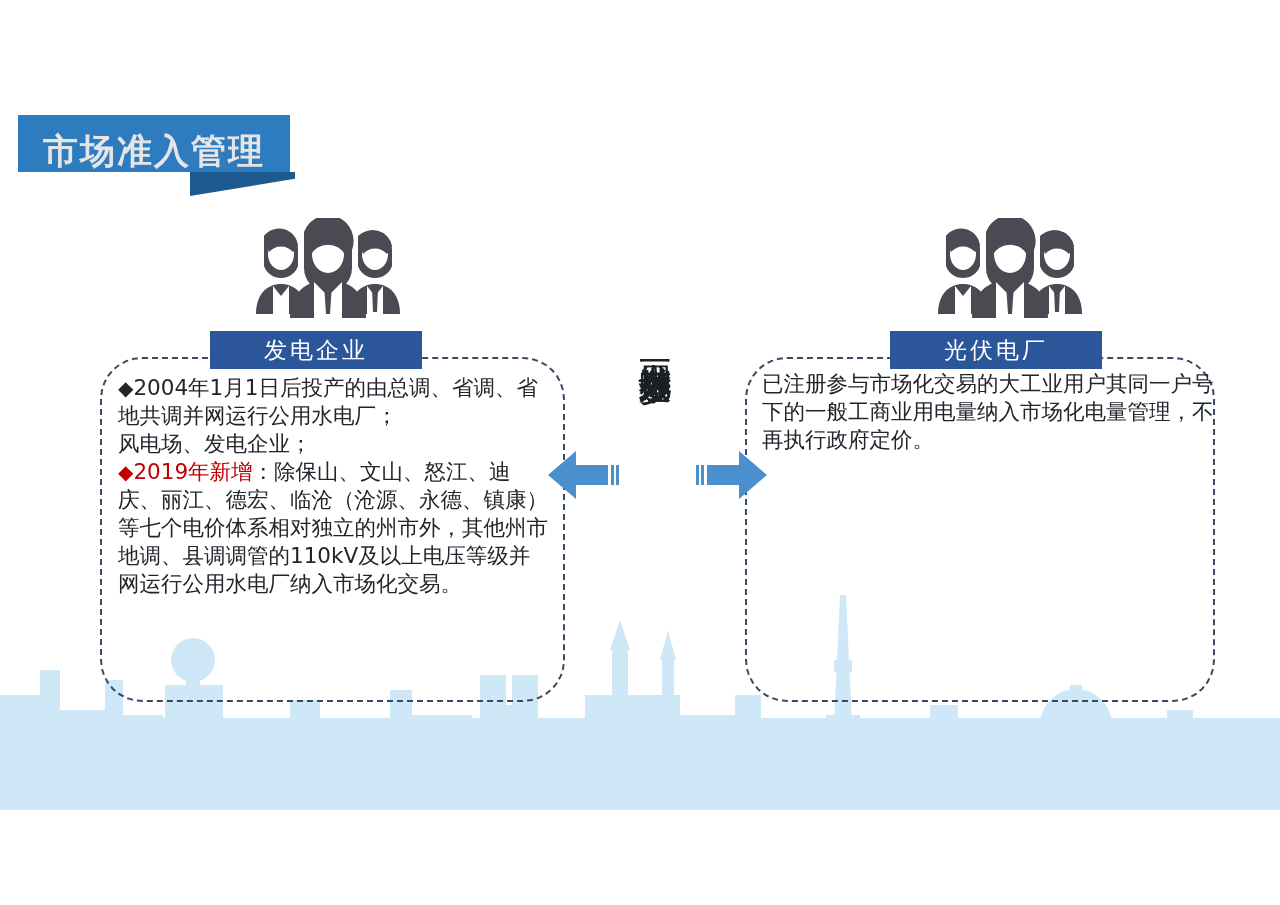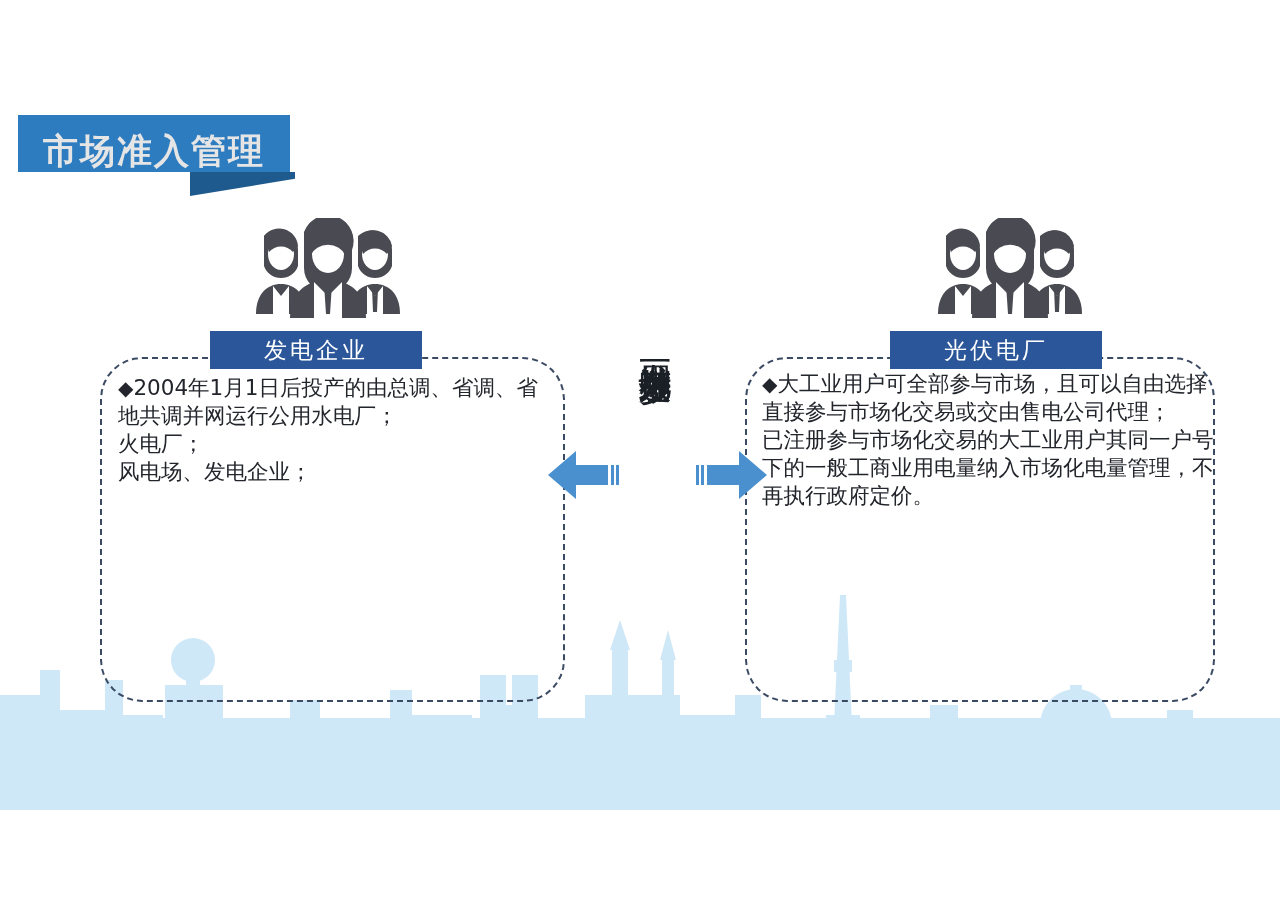--- a/index.html
+++ b/index.html
@@ -278,22 +278,22 @@
         <path d="M86 64 l14 14 l14 -14 l0 36 l-28 0 z" fill="#ffffff"></path>
         <path d="M96 66 l4 10 l4 -10 l-2 30 l-4 0 z"></path>
       </g>
     </svg>
   </div>
 
   <div class="panel left"></div>
   <div class="panel-tab left">发电企业</div>
   <div class="panel-body left">
     <p><span class="bullet">◆</span><span>2004年1月1日后投产的由总调、省调、省地共调并网运行公用水电厂；</span></p>
-    <p><span>火电厂；</span></p>
     <p><span>风电场、发电企业；</span></p>
+    <p><span class="bullet red">◆</span><span class="red">2019年新增</span><span>：除保山、文山、怒江、迪庆、丽江、德宏、临沧（沧源、永德、镇康）等七个电价体系相对独立的州市外，其他州市地调、县调调管的110kV及以上电压等级并网运行公用水电厂纳入市场化交易。</span></p>
   </div>
 
   <div class="arrow left-arrow">
     <svg width="75" height="55" viewBox="0 0 75 55">
       <polygon points="0,27 28,3 28,17 60,17 60,37 28,37 28,51" fill="#4a90cf"></polygon>
       <rect x="63" y="17" width="3" height="20" fill="#4a90cf"></rect>
       <rect x="68" y="17" width="3" height="20" fill="#4a90cf"></rect>
     </svg>
   </div>
   <div class="arrow right-arrow">
@@ -301,18 +301,17 @@
       <polygon points="75,27 47,3 47,17 15,17 15,37 47,37 47,51" fill="#4a90cf"></polygon>
       <rect x="9" y="17" width="3" height="20" fill="#4a90cf"></rect>
       <rect x="4" y="17" width="3" height="20" fill="#4a90cf"></rect>
     </svg>
   </div>
   <div class="center-text">发用电计划进一步放开</div>
 
   <div class="panel right"></div>
   <div class="panel-tab right">光伏电厂</div>
   <div class="panel-body right">
-    <p><span class="bullet">◆</span><span>大工业用户可全部参与市场，且可以自由选择直接参与市场化交易或交由售电公司代理；</span></p>
     <p><span>已注册参与市场化交易的大工业用户其同一户号下的一般工商业用电量纳入市场化电量管理，不再执行政府定价。</span></p>
   </div>
 
 
 </div>
 
 </body></html>

